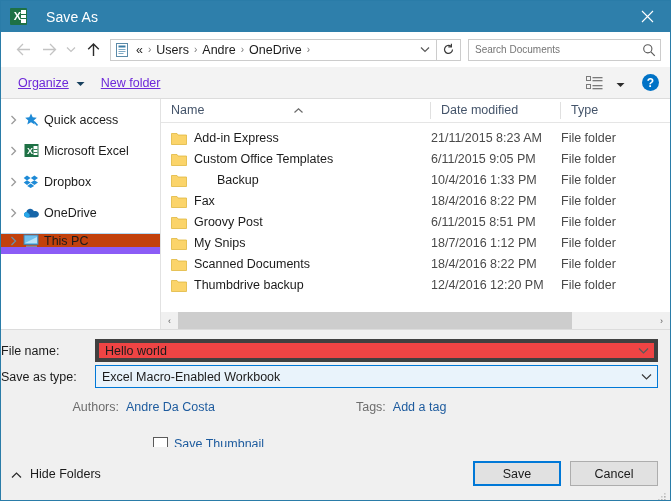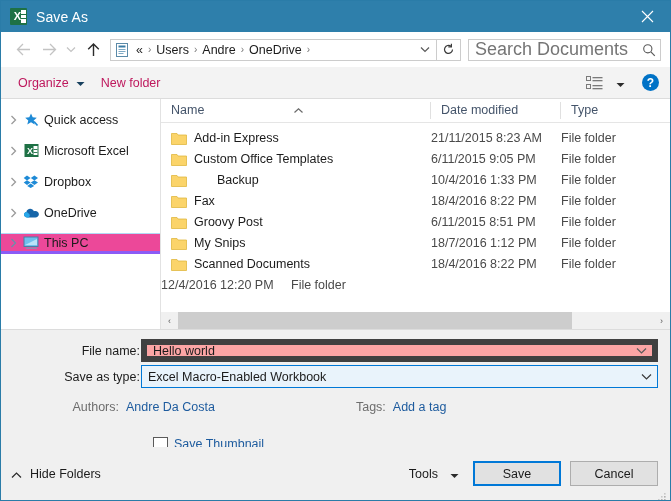--- a/index.html
+++ b/index.html
@@ -65,21 +65,21 @@
     width: 5px;
     height: 1px;
     background: #1e7145;
   }
   .excel-icon .grid::before { top: 4px; }
   .excel-icon .grid::after  { top: 8px; }
 
   .title-text {
     color: #ffffff;
     font-size: 14px;
-    margin-left: 9px;
+    margin-left: 19px;
     letter-spacing: .1px;
   }
   .close-btn {
     position: absolute;
     right: 0;
     top: 0;
     width: 46px;
     height: 31px;
     display: flex;
     align-items: center;
@@ -181,21 +181,21 @@
     display: flex;
     align-items: center;
     box-sizing: border-box;
     flex: none;
   }
   .searchbox input {
     border: none;
     outline: none;
     flex: 1;
     font-family: "Liberation Sans", sans-serif;
-    font-size: 18px;
+    font-size: 10px;
     color: #6d6d6d;
     padding: 0 0 0 6px;
     min-width: 0;
     background: transparent;
   }
   .search-ico {
     width: 22px;
     display: flex;
     align-items: center;
     justify-content: center;
@@ -207,25 +207,26 @@
     height: 32px;
     background: #f3f3f3;
     border-bottom: 1px solid #dcdcdc;
     display: flex;
     align-items: center;
     padding: 0 9px;
     box-sizing: border-box;
   }
   .tool-item {
     font-size: 12.5px;
-    color: #be185d;
+    color: #6d28d9;
     display: flex;
     align-items: center;
     padding: 3px 8px;
     cursor: default;
+    text-decoration: underline;
   }
   .tool-item .caret { margin-left: 7px; }
   .toolbar-right {
     margin-left: auto;
     display: flex;
     align-items: center;
   }
   .view-btn {
     display: flex;
     align-items: center;
@@ -266,23 +267,23 @@
   }
   .nav-item {
     height: 21px;
     display: flex;
     align-items: center;
     padding-left: 4px;
     cursor: default;
     margin-bottom: 0px;
   }
   .nav-item.selected {
-    background: #ec4899;
+    background: #c2410c;
     border-top: 1px solid #b3d9f5;
-    border-bottom: 3px solid #8b5cf6;
+    border-bottom: 7px solid #8b5cf6;
     height: 21px;
     box-sizing: border-box;
   }
   .nav-expander {
     width: 17px;
     display: flex;
     align-items: center;
     justify-content: center;
     flex: none;
   }
@@ -432,34 +433,34 @@
     background: #f0f0f0;
     padding-top: 9px;
   }
   .form-row {
     display: flex;
     align-items: center;
     height: 23px;
     margin-bottom: 3px;
   }
   .form-label {
-    width: 140px;
-    text-align: right;
+    width: 94px;
+    text-align: left;
     padding-right: 1px;
     font-size: 12.5px;
     color: #1b1b1b;
     flex: none;
     box-sizing: border-box;
   }
   .combo {
     flex: 1;
     height: 23px;
     margin-right: 12px;
-    background: #fca5a5;
-    border: 6px solid #404040;
+    background: #ef4444;
+    border: 4px solid #404040;
     display: flex;
     align-items: center;
     box-sizing: border-box;
     min-width: 0;
   }
   .combo.focused {
     border: 1px solid #0078d7;
     background: #e9f3fb;
   }
   .combo-value {
@@ -900,20 +901,28 @@
                   <path d="M0.5,1.5 L6,1.5 L7,3 L15.5,3 L15.5,12.5 L0.5,12.5 Z" fill="#fbd46a" stroke="#e0b840" stroke-width="0.8"></path>
                 </svg>
             </span>
             <span class="cell-text">Scanned Documents</span>
           </div>
           <div class="cell-date">18/4/2016 8:22 PM</div>
           <div class="cell-type">File folder</div>
         </div>
 
         <div class="row">
+          <div class="cell-name">
+            <span class="folder-ico">
+              <svg width="16" height="13" viewBox="0 0 16 13">
+                  <path d="M0.5,1.5 L6,1.5 L7,3 L15.5,3 L15.5,12.5 L0.5,12.5 Z" fill="#fbd46a" stroke="#e0b840" stroke-width="0.8"></path>
+                </svg>
+            </span>
+            <span class="cell-text">Thumbdrive backup</span>
+          </div>
           <div class="cell-date">12/4/2016 12:20 PM</div>
           <div class="cell-type">File folder</div>
         </div>
 
       </div>
 
       <div class="hscroll">
         <div class="hs-arrow">‹</div>
         <div class="hs-track">
           <div class="hs-thumb"></div>
@@ -966,28 +975,20 @@
     <div class="hide-folders">
       <span>
         <svg width="11" height="7" viewBox="0 0 11 7">
             <path d="M1,5.5 L5.5,1 L10,5.5" stroke="#2b2b2b" stroke-width="1.2" fill="none"></path>
           </svg>
       </span>
       <span class="hf-label">Hide Folders</span>
     </div>
 
     <div class="footer-right">
-      <div class="tools-btn">
-        <span class="tools-label">Tools</span>
-        <span class="tools-caret">
-          <svg width="9" height="6" viewBox="0 0 9 6">
-              <path d="M0.5,1 L4.5,5 L8.5,1" fill="#2b2b2b"></path>
-            </svg>
-        </span>
-      </div>
       <div class="btn default">Save</div>
       <div class="btn">Cancel</div>
     </div>
 
     <div class="resize-grip">
       <svg width="10" height="10" viewBox="0 0 10 10">
         <rect x="7" y="7" width="1.6" height="1.6" fill="#b0b0b0"></rect>
         <rect x="4" y="7" width="1.6" height="1.6" fill="#b0b0b0"></rect>
         <rect x="7" y="4" width="1.6" height="1.6" fill="#b0b0b0"></rect>
         <rect x="1" y="7" width="1.6" height="1.6" fill="#c8c8c8"></rect>

